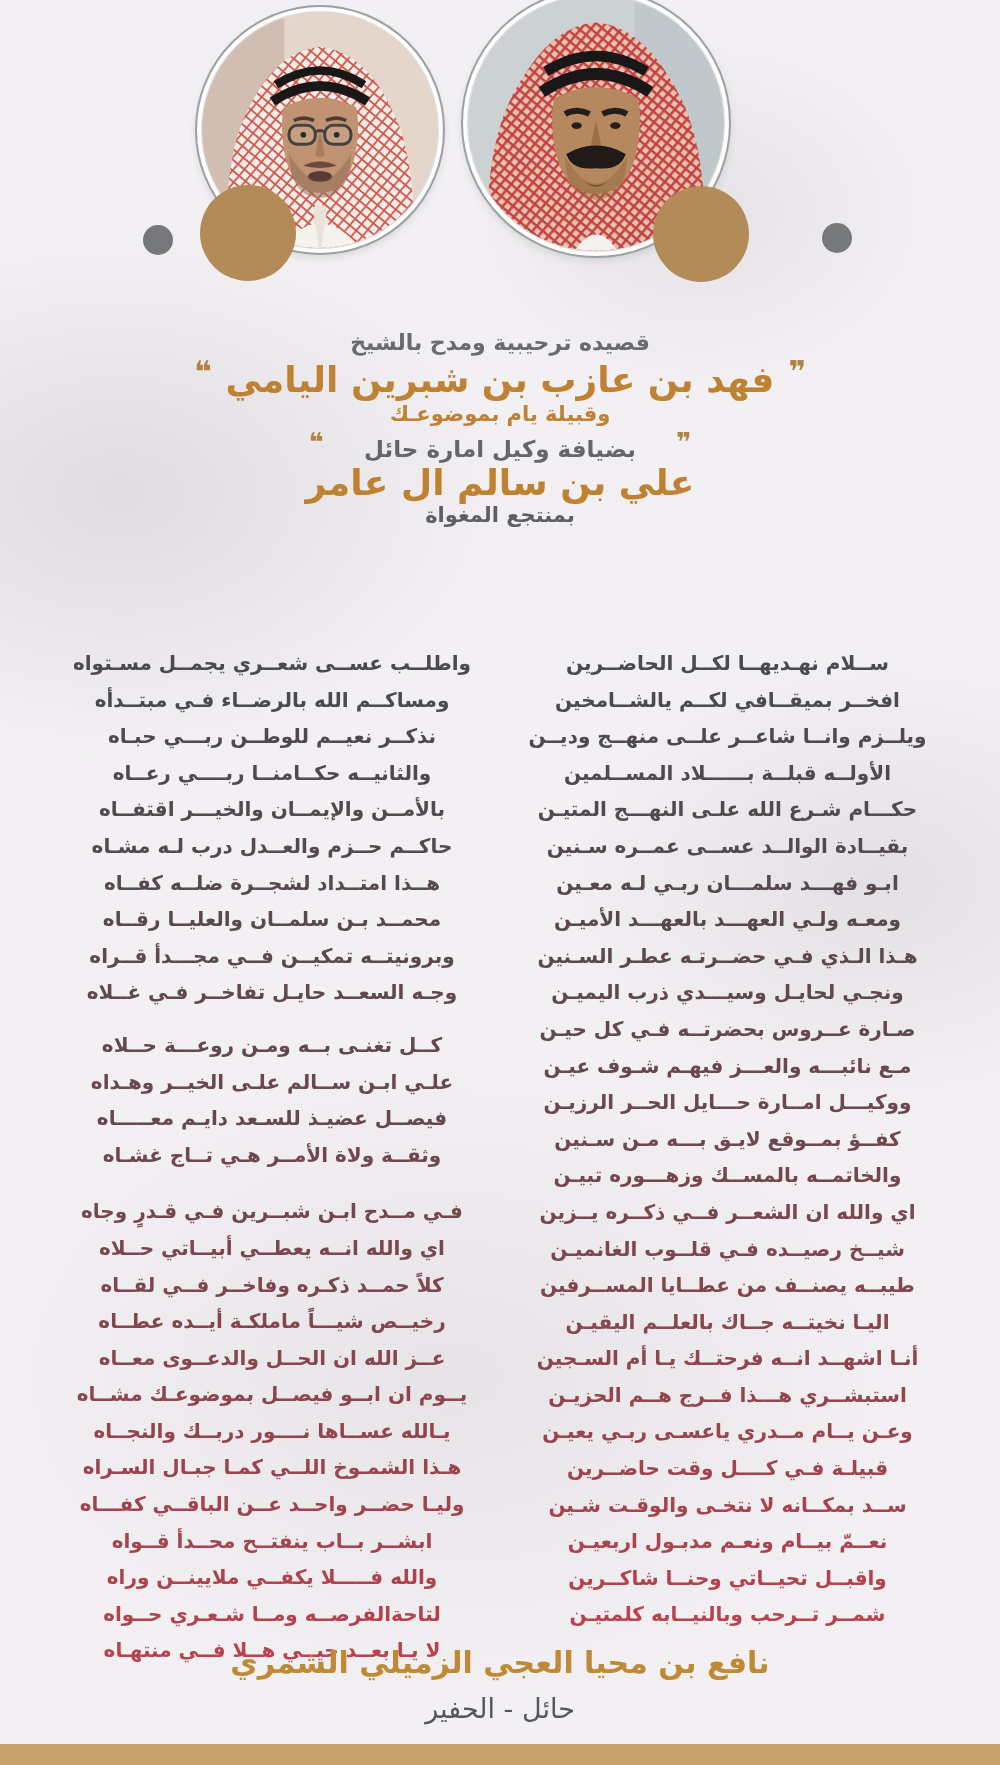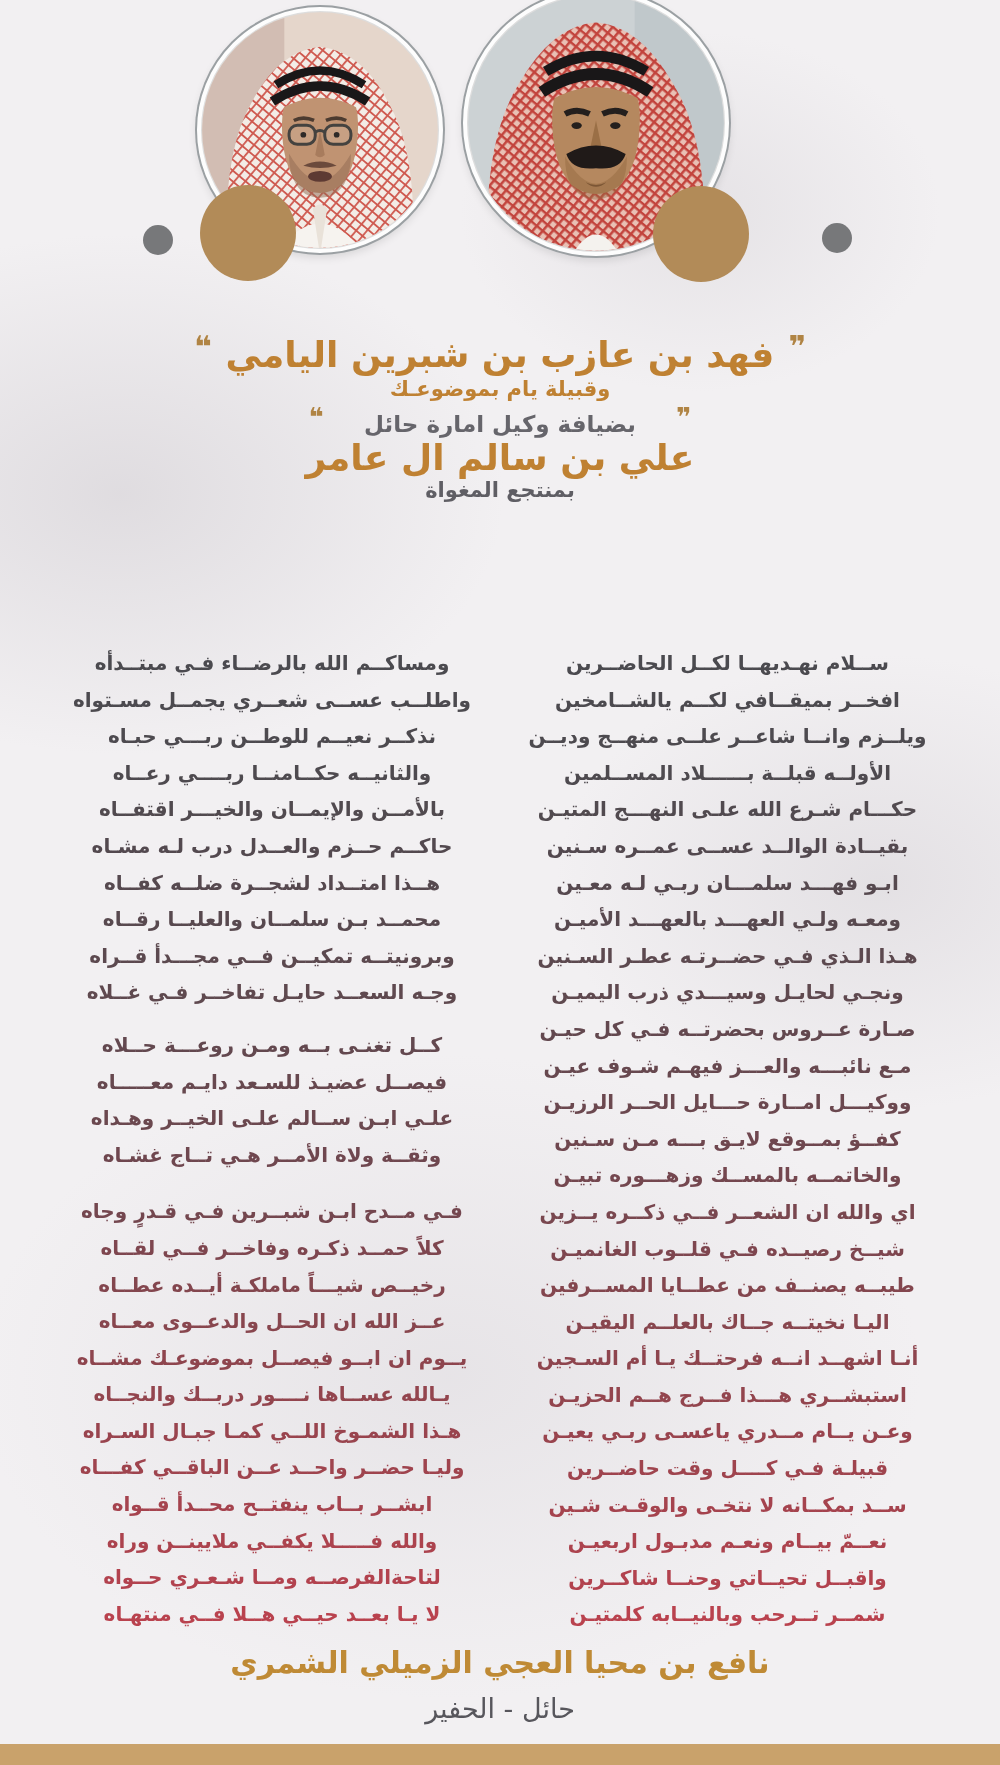--- a/index.html
+++ b/index.html
@@ -150,20 +150,21 @@
         <path d="M61 60 Q100 36 139 60" stroke="#191718" stroke-width="8" fill="none"></path>
         <path d="M80 205 Q100 168 120 205 Z" fill="#f4f2ee"></path>
       </g>
     </svg>
   </div>
 
   <div class="decor tan tan-left"></div>
   <div class="decor tan tan-right"></div>
 
   <div class="header">
+    <div class="h-sub">قصيده ترحيبية ومدح بالشيخ</div>
     <div class="h-bigname"><span class="q">❞</span><span>فهد بن عازب بن شبرين اليامي</span><span class="q">❝</span></div>
     <div class="h-tribe">وقبيلة يام بموضوعـك</div>
     <div class="h-hosting"><span class="q">❞</span><span>بضيافة وكيل امارة حائل</span><span class="q">❝</span></div>
     <div class="h-hostname">علي بن سالم ال عامر</div>
     <div class="h-venue">بمنتجع المغواة</div>
   </div>
 
   <div class="poem-col poem-col-right">
       <div class="verse-line" style="color: rgb(75, 74, 79);">ســلام نهـديهــا لكــل الحاضــرين</div>
       <div class="verse-line" style="color: rgb(76, 74, 79);">افخــر بميقــافي لكــم يالشــامخين</div>
@@ -187,35 +188,36 @@
       <div class="verse-line" style="color: rgb(142, 69, 78);">أنـا اشهــد انــه فرحتــك يـا أم السـجين</div>
       <div class="verse-line" style="color: rgb(147, 69, 78);">استبشــري هـــذا فــرج هــم الحزيـن</div>
       <div class="verse-line" style="color: rgb(153, 68, 78);">وعـن يــام مــدري ياعسـى ربـي يعيـن</div>
       <div class="verse-line" style="color: rgb(159, 68, 78);">قبيلـة فـي كــــل وقت حاضــرين</div>
       <div class="verse-line" style="color: rgb(165, 67, 78);">ســد بمكــانه لا نتخـى والوقـت شـين</div>
       <div class="verse-line" style="color: rgb(172, 67, 78);">نعــمّ بيــام ونعـم مدبـول اربعيـن</div>
       <div class="verse-line" style="color: rgb(178, 66, 78);">واقبــل تحيــاتي وحنــا شاكــرين</div>
       <div class="verse-line" style="color: rgb(185, 66, 78);">شمــر تــرحب وبالنيــابه كلمتيـن</div>
     </div>
   <div class="poem-col poem-col-left">
+      <div class="verse-line" style="color: rgb(76, 74, 79);">واطلــب عســى شعــري يجمــل مسـتواه</div>
       <div class="verse-line" style="color: rgb(75, 74, 79);">ومساكــم الله بالرضــاء فـي مبتــدأه</div>
-      <div class="verse-line" style="color: rgb(76, 74, 79);">واطلــب عســى شعــري يجمــل مسـتواه</div>
       <div class="verse-line" style="color: rgb(77, 74, 79);">نذكــر نعيــم للوطــن ربـــي حبـاه</div>
       <div class="verse-line" style="color: rgb(78, 74, 79);">والثانيــه حكــامنــا ربــــي رعــاه</div>
       <div class="verse-line" style="color: rgb(81, 74, 79);">بالأمــن والإيمــان والخيـــر اقتفــاه</div>
       <div class="verse-line" style="color: rgb(83, 73, 79);">حاكــم حــزم والعــدل درب لـه مشـاه</div>
       <div class="verse-line" style="color: rgb(86, 73, 79);">هــذا امتــداد لشجــرة ضلــه كفــاه</div>
       <div class="verse-line" style="color: rgb(88, 73, 79);">محمــد بـن سلمــان والعليــا رقــاه</div>
       <div class="verse-line" style="color: rgb(92, 73, 79);">وبرونيتــه تمكيــن فــي مجـــدأ قــراه</div>
       <div class="verse-line" style="color: rgb(95, 73, 79);">وجـه السعــد حايـل تفاخــر فـي غــلاه</div>
       <div class="verse-line" style="color: rgb(99, 72, 79); margin-top: 16px;">كــل تغنـى بــه ومـن روعـــة حــلاه</div>
+      <div class="verse-line" style="color: rgb(107, 72, 79);">علـي ابـن ســالم علـى الخيــر وهـداه</div>
       <div class="verse-line" style="color: rgb(103, 72, 79);">فيصــل عضيـذ للسـعد دايـم معـــــاه</div>
-      <div class="verse-line" style="color: rgb(107, 72, 79);">علـي ابـن ســالم علـى الخيــر وهـداه</div>
       <div class="verse-line" style="color: rgb(111, 71, 79);">وثقــة ولاة الأمــر هـي تــاج غشـاه</div>
       <div class="verse-line" style="color: rgb(116, 71, 79); margin-top: 20px;">فـي مــدح ابـن شبــرين فـي قـدرٍ وجاه</div>
+      <div class="verse-line" style="color: rgb(121, 71, 79);">اي والله انــه يعطــي أبيــاتي حــلاه</div>
       <div class="verse-line" style="color: rgb(126, 70, 79);">كلاً حمــد ذكـره وفاخــر فــي لقــاه</div>
       <div class="verse-line" style="color: rgb(131, 70, 78);">رخيــص شيـــاً ماملكـة أيــده عطــاه</div>
       <div class="verse-line" style="color: rgb(136, 70, 78);">عــز الله ان الحــل والدعــوى معــاه</div>
       <div class="verse-line" style="color: rgb(142, 69, 78);">يــوم ان ابــو فيصــل بموضوعـك مشــاه</div>
       <div class="verse-line" style="color: rgb(147, 69, 78);">يـالله عســاها نــــور دربــك والنجــاه</div>
       <div class="verse-line" style="color: rgb(153, 68, 78);">هـذا الشمـوخ اللــي كمـا جبـال السـراه</div>
       <div class="verse-line" style="color: rgb(159, 68, 78);">وليـا حضــر واحــد عــن الباقــي كفـــاه</div>
       <div class="verse-line" style="color: rgb(165, 67, 78);">ابشــر بــاب ينفتــح محــدأ قــواه</div>
       <div class="verse-line" style="color: rgb(172, 67, 78);">والله فـــــلا يكفــي ملايينــن وراه</div>
       <div class="verse-line" style="color: rgb(178, 66, 78);">لتاحةالفرصــه ومــا شـعـري حــواه</div>

